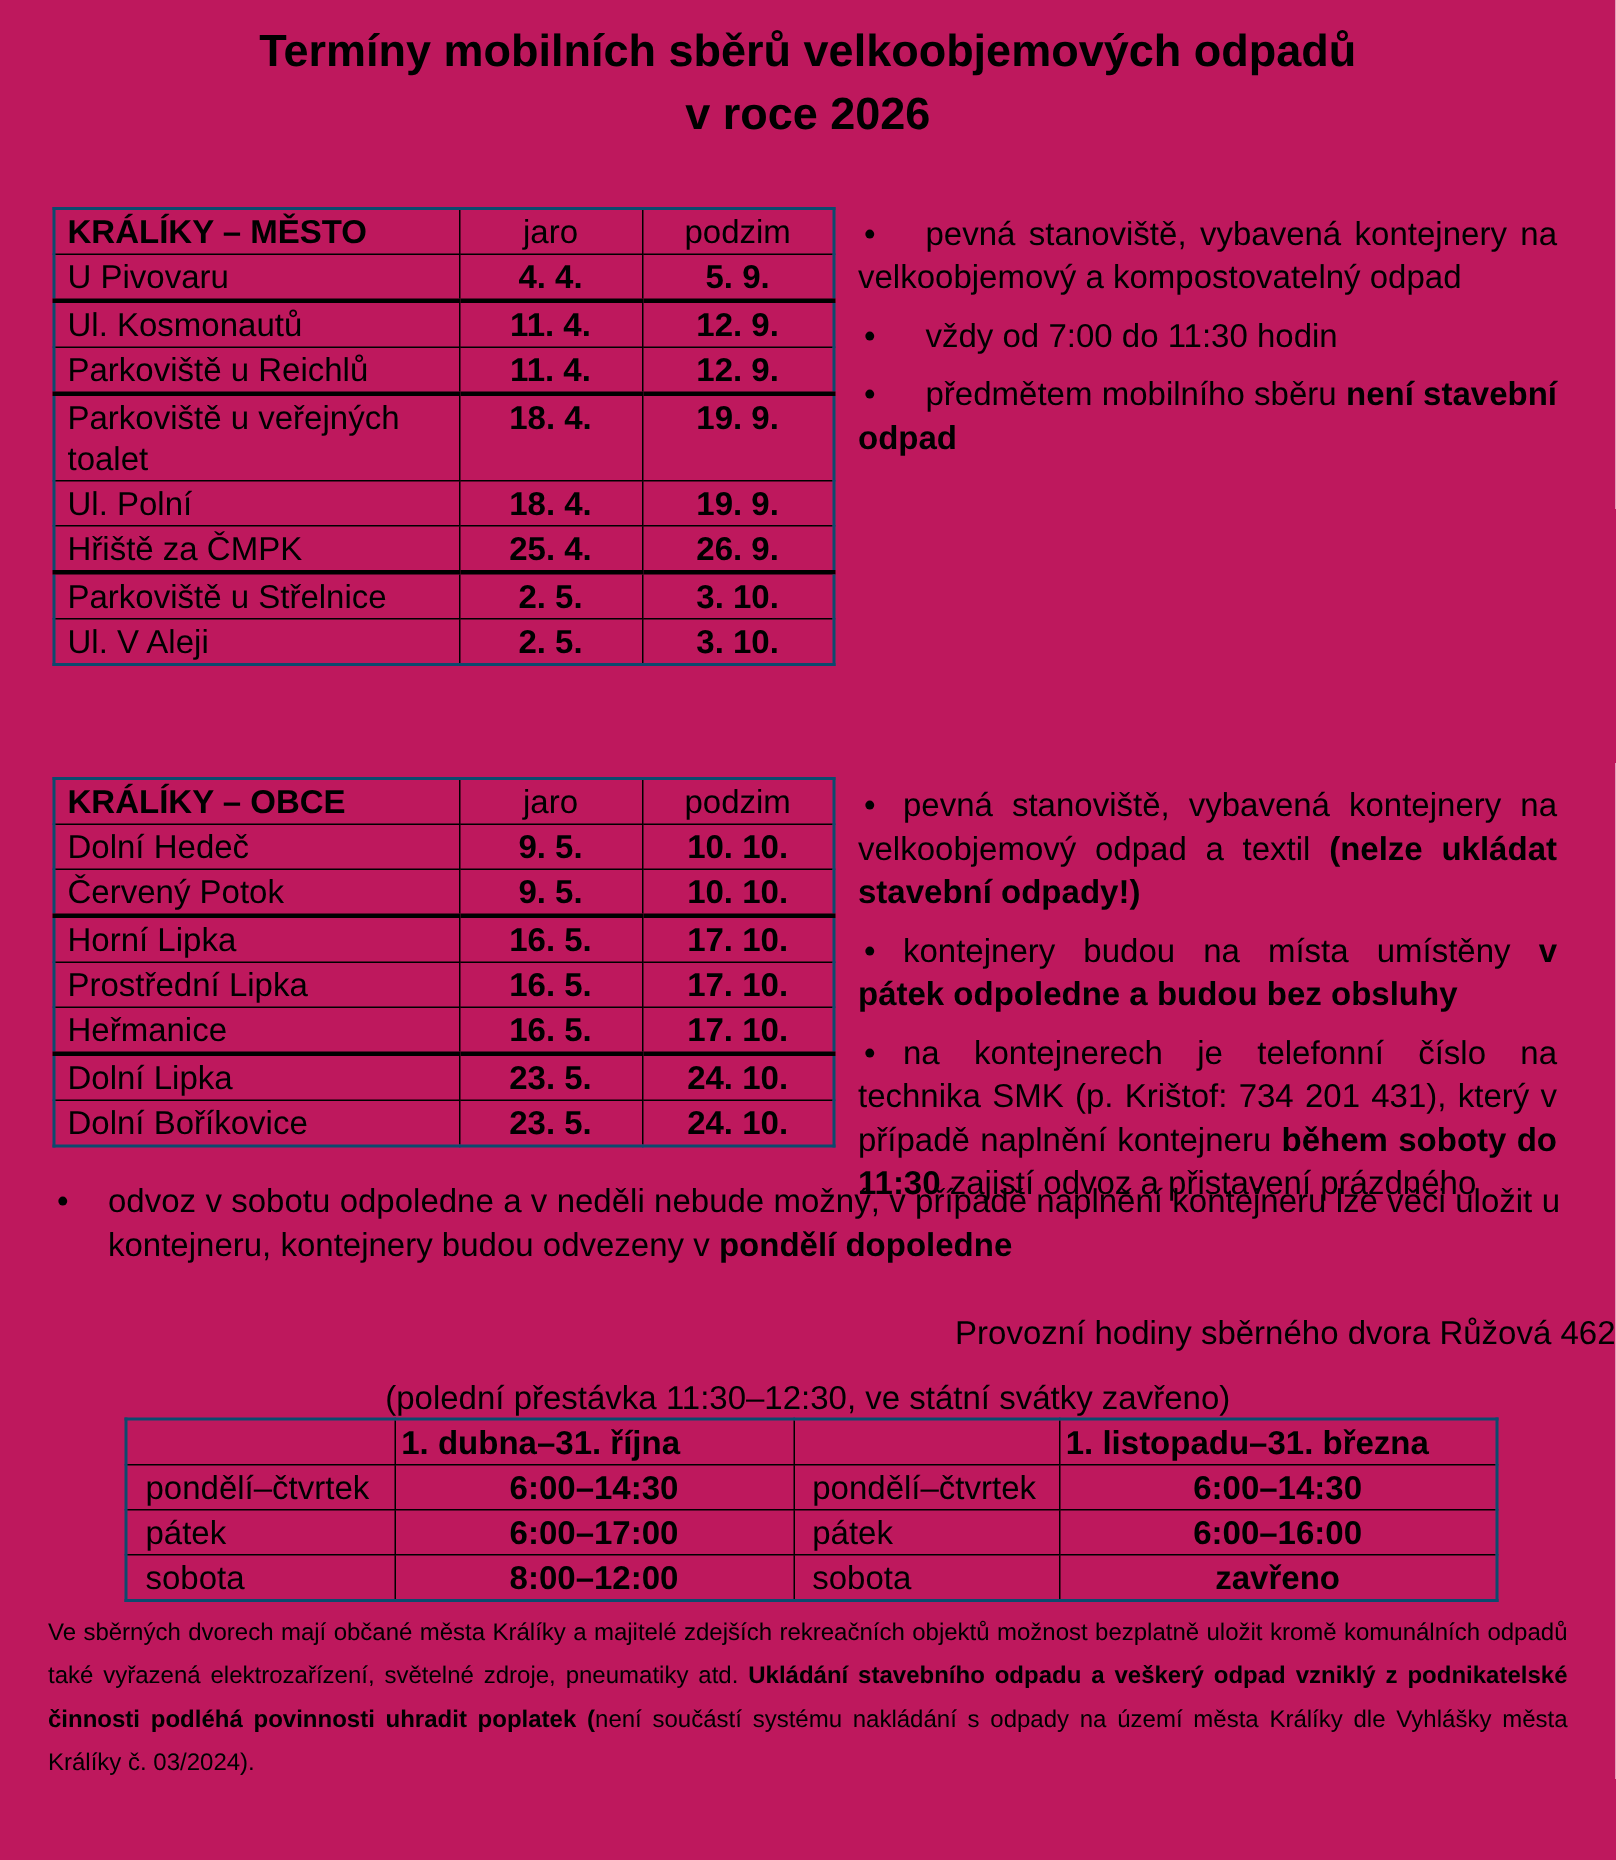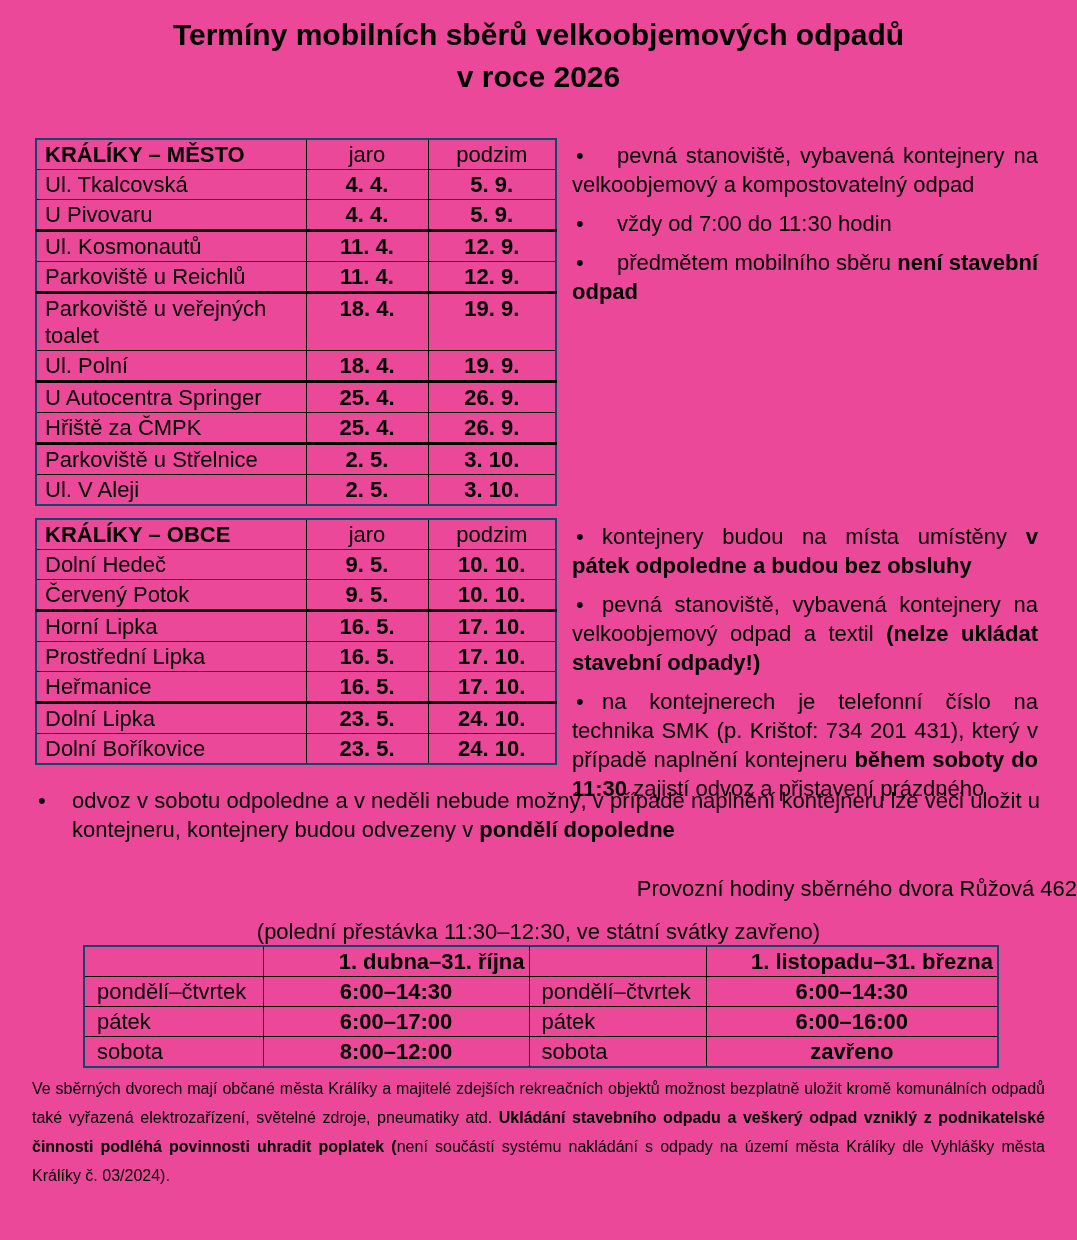--- a/index.html
+++ b/index.html
@@ -1,18 +1,18 @@
 <!DOCTYPE html>
 <html lang="cs"><head>
 <meta charset="utf-8">
 <style>
   * { margin:0; padding:0; box-sizing:border-box; }
   html,body { background:#ffffff; }
   .page {
-    position:relative; width:1077px; height:1240px; background:#ec4899;
+    position:relative; width:1077px; height:1240px; background:#be185d;
     font-family:"Liberation Sans", sans-serif; color:#000000; overflow:hidden;
   }
   .b { font-weight:bold; }
 
   .title {
     position:absolute; top:14px; left:0; width:100%;
     text-align:center; font-size:30px; font-weight:bold; line-height:42px;
   }
 
   
@@ -50,21 +50,21 @@
   .removal .marker { display:inline-block; width:34px; margin-left:-34px; }
 
   
   .oh-heading    { position:absolute; top:874px; left:0; width:100%;
                    text-align:right; font-size:22px; font-weight:normal; line-height:29px; }
   .oh-subheading { position:absolute; top:917px; left:0; width:100%;
                    text-align:center; font-size:22px; line-height:29px; }
   #oh-table { top:945px; left:83px; }
   table.sched .oh-day    { text-align:left; padding-left:12px; }
   table.sched .oh-time   { text-align:center; font-weight:bold; }
-  table.sched .oh-period { text-align:right; font-weight:bold; }
+  table.sched .oh-period { text-align:left; font-weight:bold; }
 
   .footer {
     position:absolute; top:1074px; left:32px; width:1013px;
     font-size:16px; line-height:29px; text-align:justify;
   }
 </style>
 </head>
 <body>
 
 <div class="page">
@@ -80,25 +80,20 @@
         <col style="width:122px">
         <col style="width:128px">
       </colgroup>
     <tbody>
       <tr>
         <th class="tbl-title">KRÁLÍKY – MĚSTO</th>
         <th class="col-head">jaro</th>
         <th class="col-head">podzim</th>
       </tr>
 
-    <tr>
-          <td class="place">Ul. Tkalcovská</td>
-          <td class="date">4. 4.</td>
-          <td class="date">5. 9.</td>
-        </tr>
         <tr>
           <td class="place">U Pivovaru</td>
           <td class="date">4. 4.</td>
           <td class="date">5. 9.</td>
         </tr>
         <tr class="thick-top">
           <td class="place">Ul. Kosmonautů</td>
           <td class="date">11. 4.</td>
           <td class="date">12. 9.</td>
         </tr>
@@ -109,25 +104,20 @@
         </tr>
         <tr class="thick-top">
           <td class="place">Parkoviště u veřejných toalet</td>
           <td class="date">18. 4.</td>
           <td class="date">19. 9.</td>
         </tr>
         <tr>
           <td class="place">Ul. Polní</td>
           <td class="date">18. 4.</td>
           <td class="date">19. 9.</td>
-        </tr>
-        <tr class="thick-top">
-          <td class="place">U Autocentra Springer</td>
-          <td class="date">25. 4.</td>
-          <td class="date">26. 9.</td>
         </tr>
         <tr>
           <td class="place">Hřiště za ČMPK</td>
           <td class="date">25. 4.</td>
           <td class="date">26. 9.</td>
         </tr>
         <tr class="thick-top">
           <td class="place">Parkoviště u Střelnice</td>
           <td class="date">2. 5.</td>
           <td class="date">3. 10.</td>
@@ -200,24 +190,24 @@
           <td class="place">Dolní Boříkovice</td>
           <td class="date">23. 5.</td>
           <td class="date">24. 10.</td>
         </tr>
       </tbody>
   </table>
 
   <div class="notes" id="obce-notes">
 
   <div class="bullet">
+        <span class="marker">•</span><span class="btext"><span>pevná stanoviště, vybavená kontejnery na velkoobjemový odpad a textil </span><span class="b">(nelze ukládat stavební odpady!)</span></span>
+      </div>
+      <div class="bullet">
         <span class="marker">•</span><span class="btext"><span>kontejnery budou na místa umístěny </span><span class="b">v pátek odpoledne a budou bez obsluhy</span></span>
-      </div>
-      <div class="bullet">
-        <span class="marker">•</span><span class="btext"><span>pevná stanoviště, vybavená kontejnery na velkoobjemový odpad a textil </span><span class="b">(nelze ukládat stavební odpady!)</span></span>
       </div>
       <div class="bullet">
         <span class="marker">•</span><span class="btext"><span>na kontejnerech je telefonní číslo na technika SMK (p. Krištof: 734 201 431), který v případě naplnění kontejneru </span><span class="b">během soboty do 11:30</span><span> zajistí odvoz a přistavení prázdného</span></span>
       </div>
     </div>
 
   <div class="removal">
     <span class="marker">•</span><span><span>odvoz v sobotu odpoledne a v neděli nebude možný, v případě naplnění kontejneru lze věci uložit u kontejneru, kontejnery budou odvezeny v </span><span class="b">pondělí dopoledne</span></span>
   </div>
 

